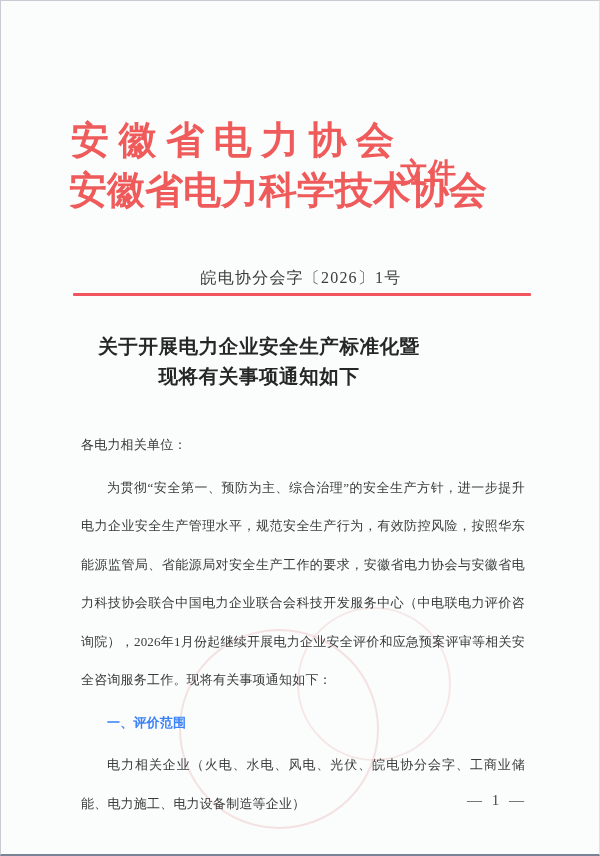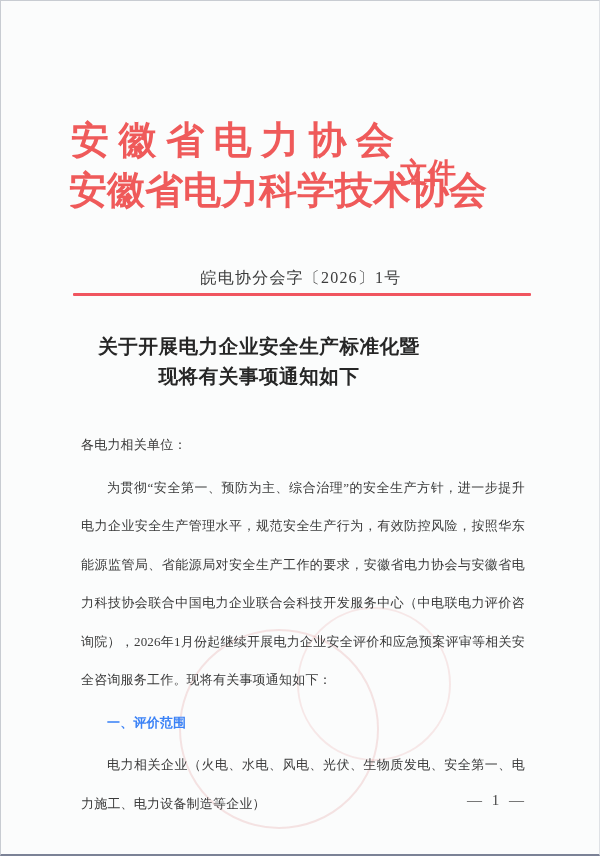--- a/index.html
+++ b/index.html
@@ -188,20 +188,20 @@
 
   <div class="title">
     <div class="title-line">关于开展电力企业安全生产标准化暨</div>
     <div class="title-line">现将有关事项通知如下</div>
   </div>
 
   <div class="body">
     <p class="para">各电力相关单位：</p>
     <p class="para indent">为贯彻“安全第一、预防为主、综合治理”的安全生产方针，进一步提升电力企业安全生产管理水平，规范安全生产行为，有效防控风险，按照华东能源监管局、省能源局对安全生产工作的要求，安徽省电力协会与安徽省电力科技协会联合中国电力企业联合会科技开发服务中心（中电联电力评价咨询院），2026年1月份起继续开展电力企业安全评价和应急预案评审等相关安全咨询服务工作。现将有关事项通知如下：</p>
     <p class="para heading">一、评价范围</p>
-    <p class="para indent">电力相关企业（火电、水电、风电、光伏、生物质发电、安全第一、电力施工、电力设备制造等企业）</p>
+    <p class="para indent">电力相关企业（火电、水电、风电、光伏、皖电协分会字、工商业储能、电力施工、电力设备制造等企业）</p>
   </div>
 
   <div class="pagenum">
     <span>— 1 —</span>
   </div>
 
 </div>
 
 </body></html>

